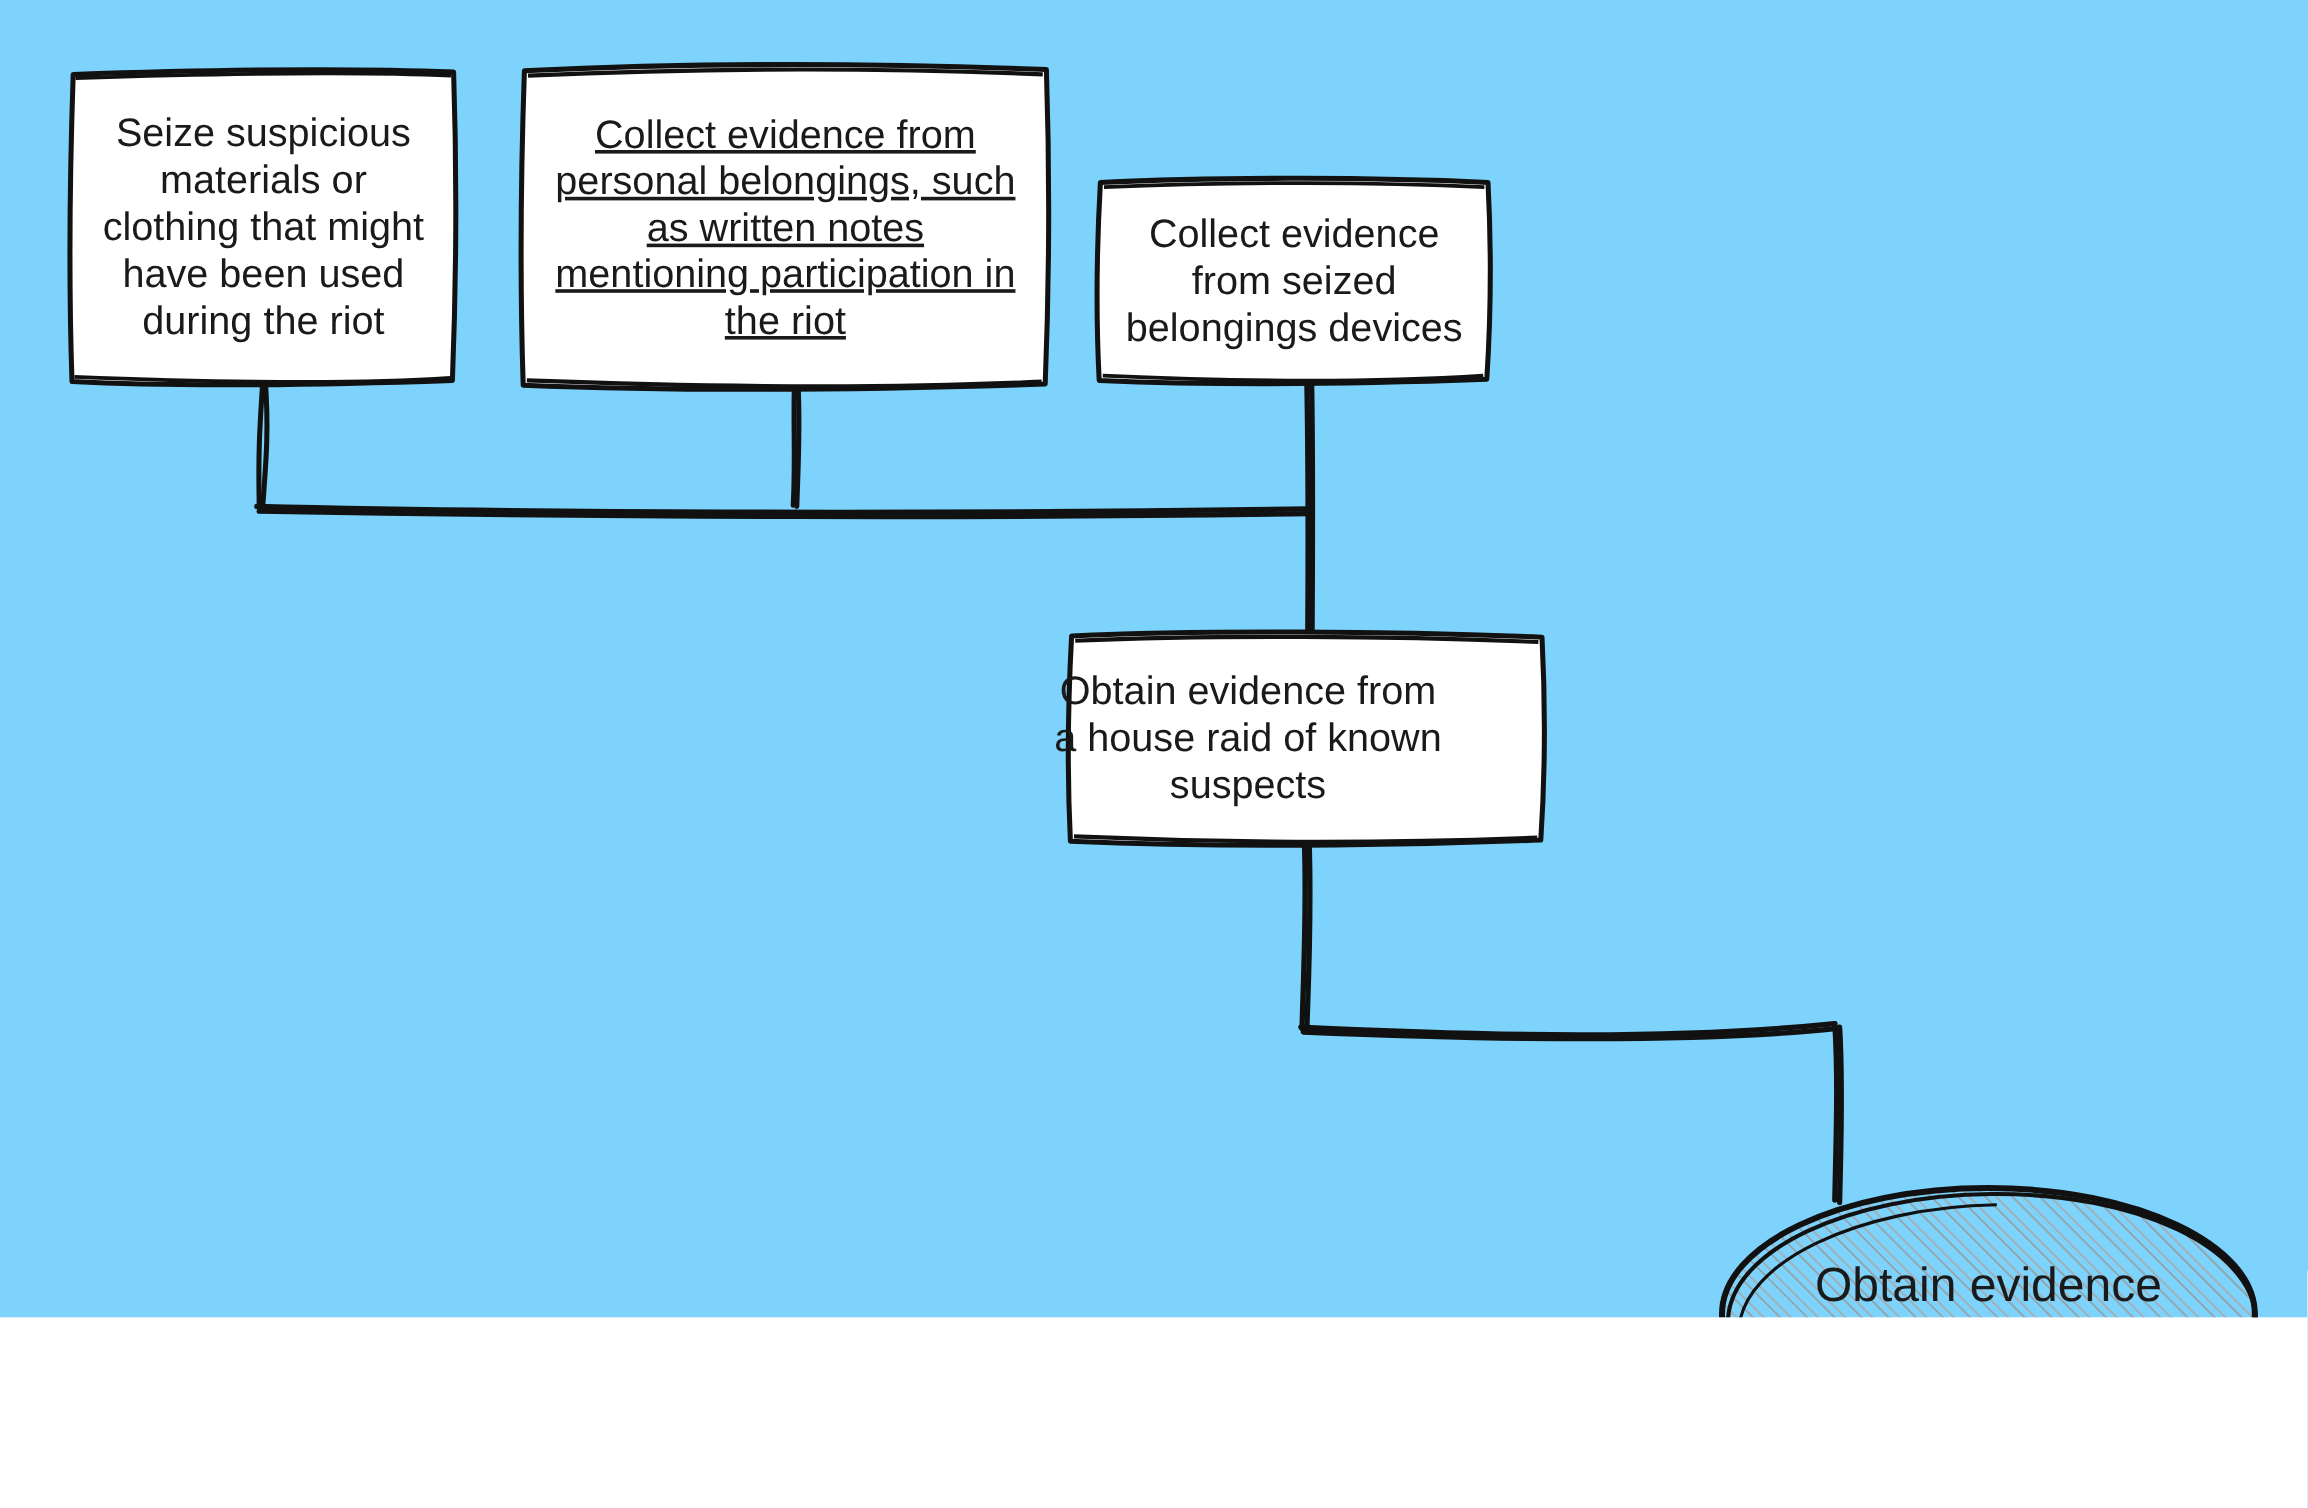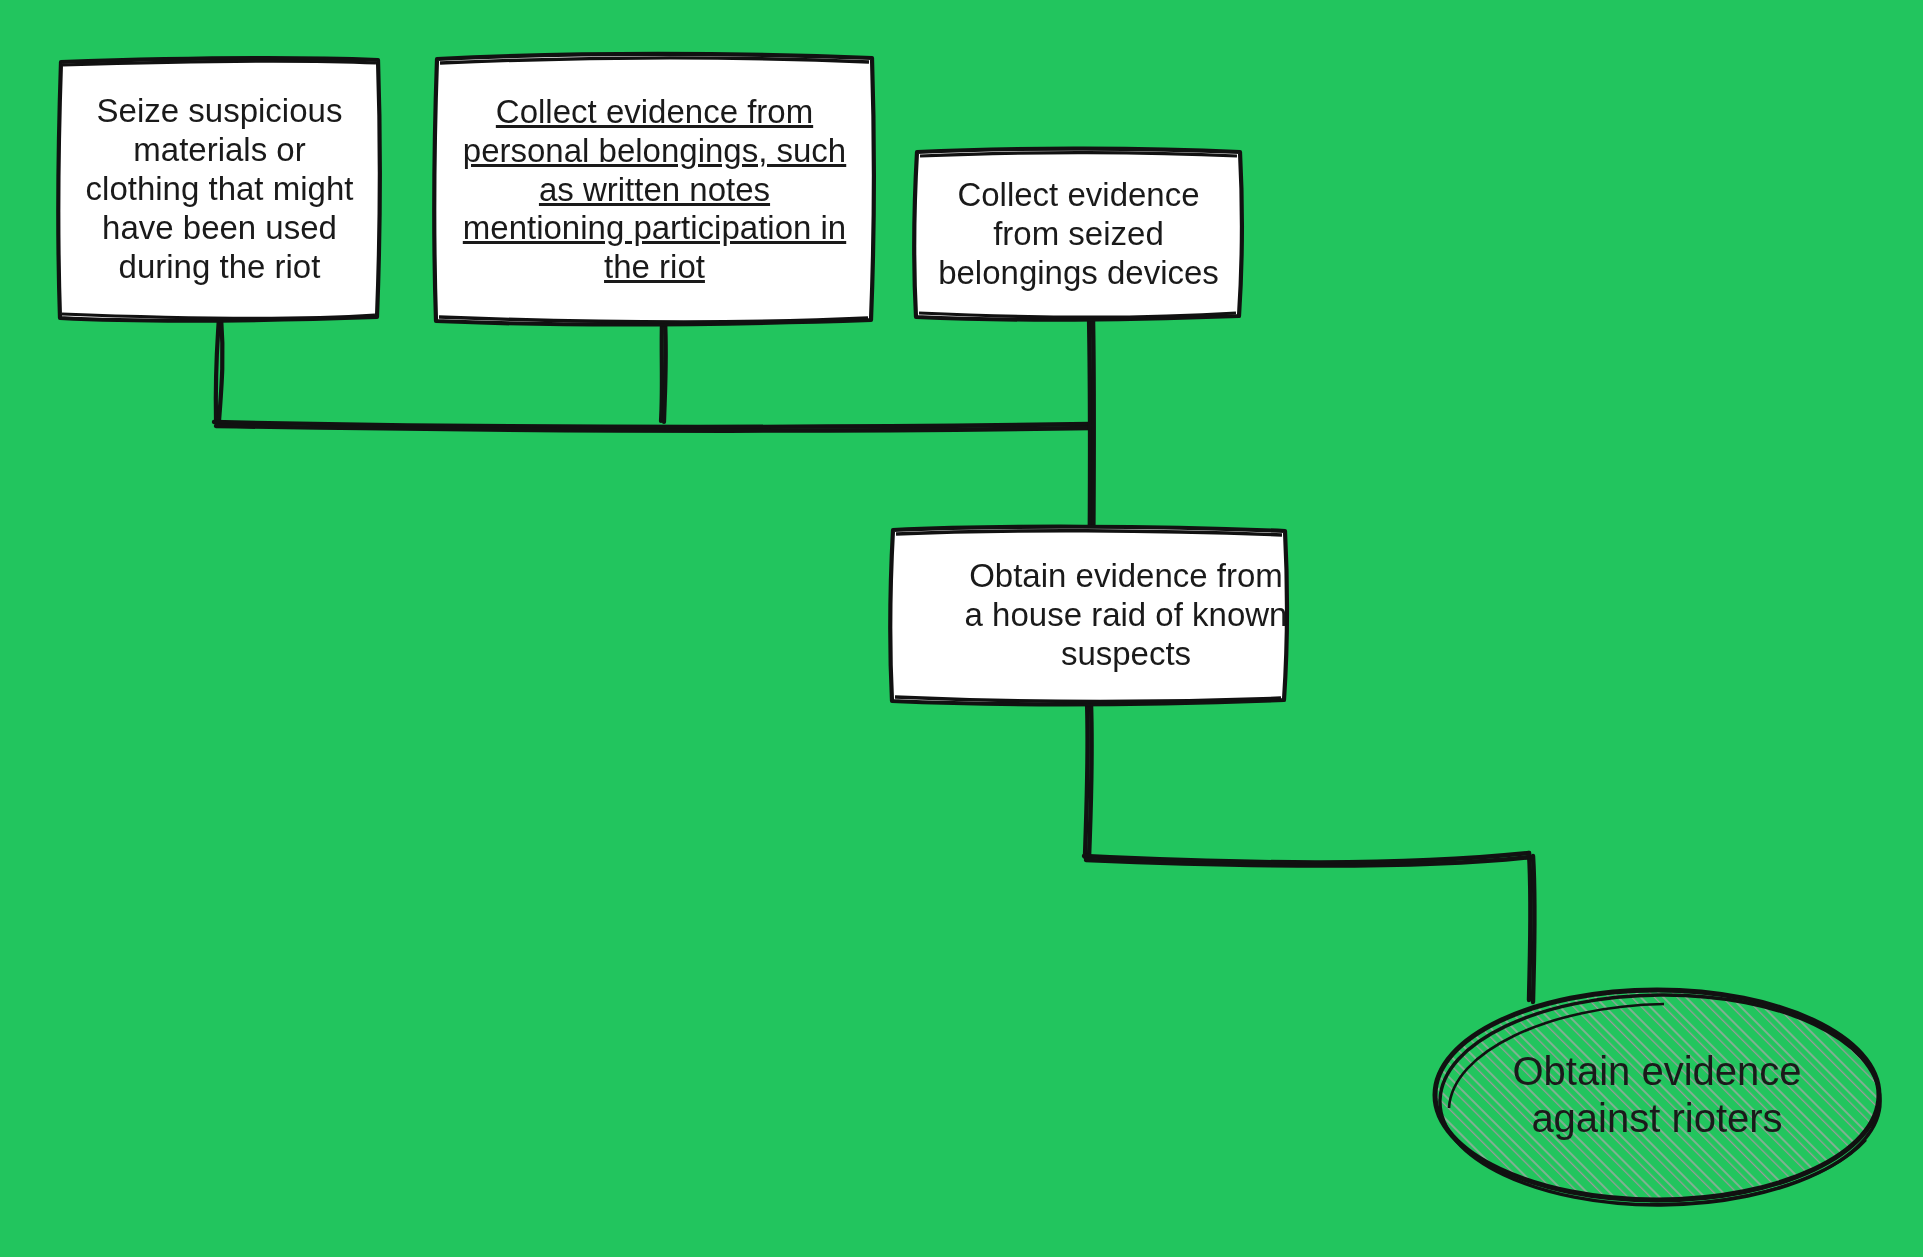--- a/index.html
+++ b/index.html
@@ -6,22 +6,22 @@
     margin: 0;
     padding: 0;
     background: #ffffff;
   }
   body {
     font-family: "Liberation Sans", sans-serif;
   }
   #canvas {
     position: relative;
     width: 1923px;
-    height: 1257px;
-    background: #22c55e;
+    height: 1098px;
+    background: #7dd3fc;
     overflow: hidden;
   }
   #diagram-svg {
     position: absolute;
     top: 0;
     left: 0;
     width: 1923px;
     height: 1257px;
   }
   .node-label {
@@ -135,20 +135,20 @@
   <div class="node-label" style="left:437px; top:59px; width:435px; height:262px;text-decoration:underline;">Collect evidence from
 personal belongings, such
 as written notes
 mentioning participation in
 the riot</div>
 
   <div class="node-label" style="left:917px; top:152px; width:323px; height:165px;">Collect evidence
 from seized
 belongings devices</div>
 
-  <div class="node-label" style="left:930px; top:530px; width:392px; height:171px;">Obtain evidence from
+  <div class="node-label" style="left:844px; top:530px; width:392px; height:171px;">Obtain evidence from
 a house raid of known
 suspects</div>
 
   <div class="node-label ellipse-label" style="left:1457px; top:1020px; width:400px; height:150px;">Obtain evidence
 against rioters</div>
 
 </div>
 
 </body></html>

